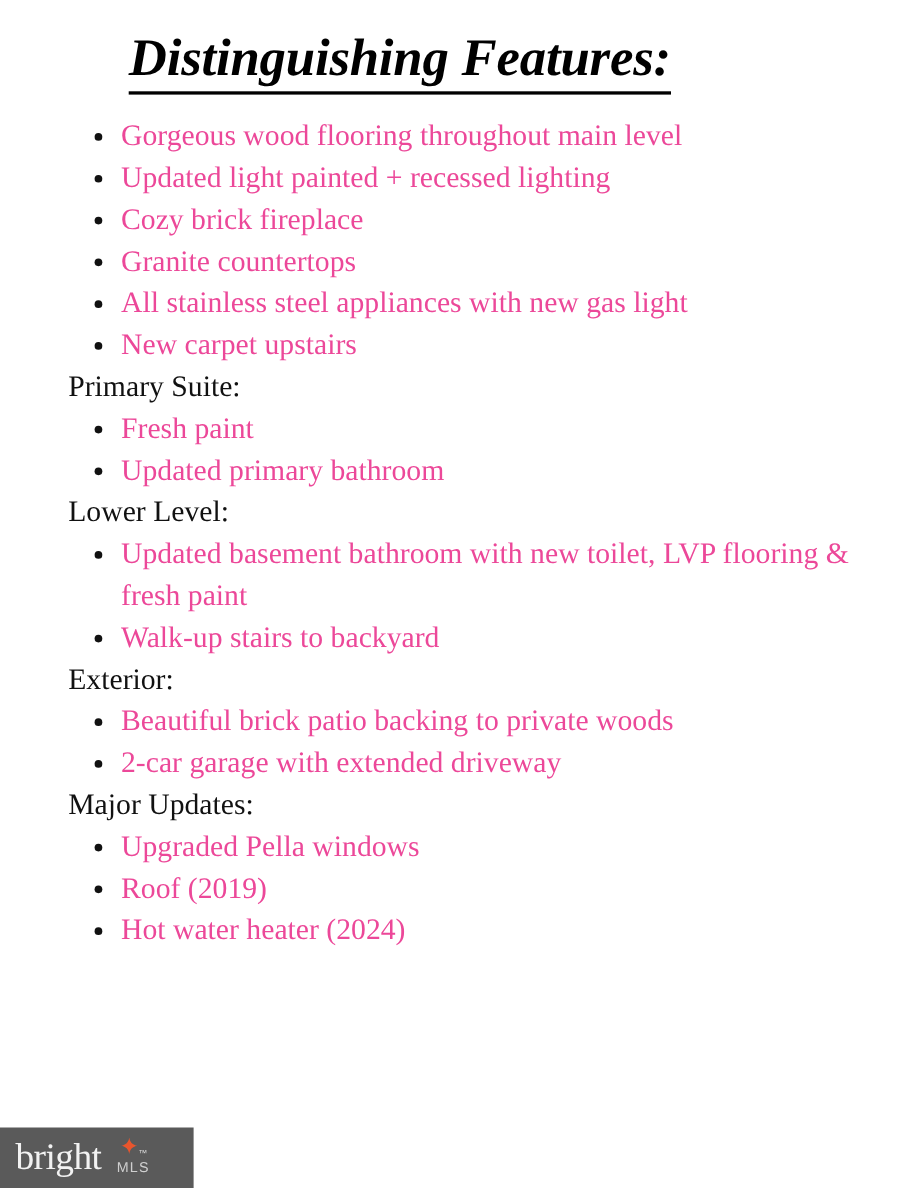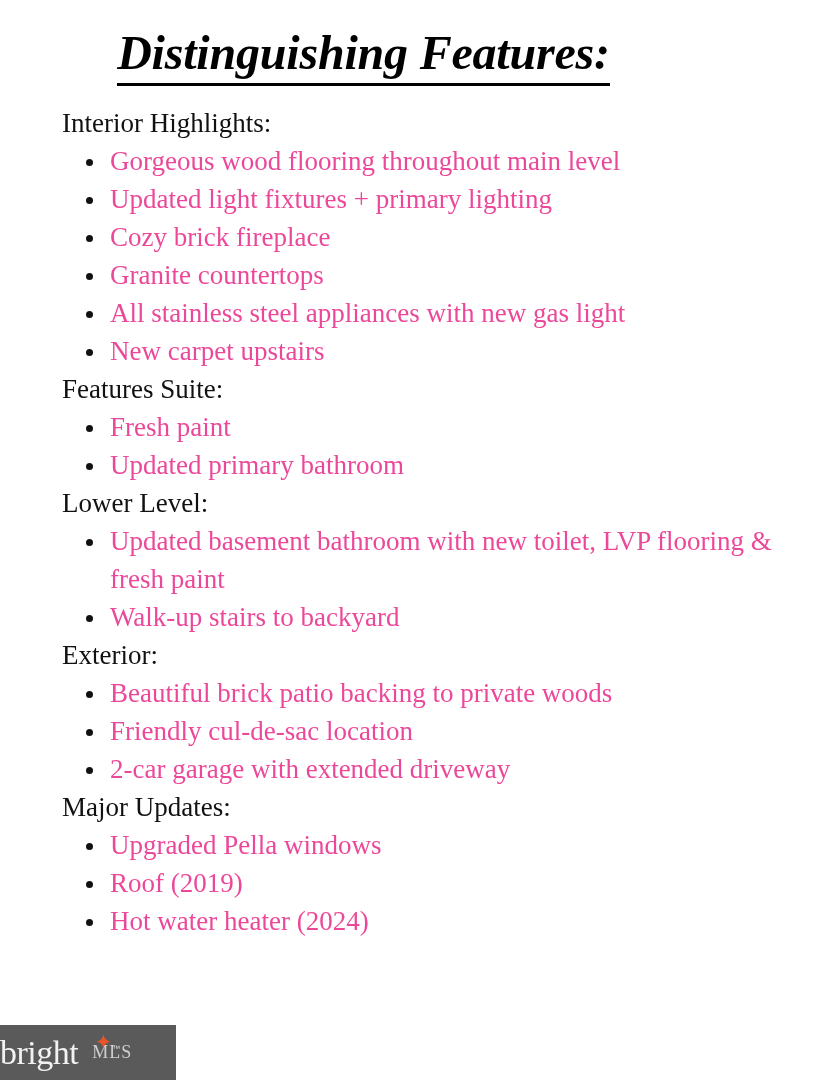--- a/index.html
+++ b/index.html
@@ -94,21 +94,22 @@
     width: 176px;
     height: 55px;
     background: #5a5a5a;
     display: flex;
     align-items: center;
     overflow: hidden;
   }
   .wm-inner {
     position: relative;
     display: flex;
-    align-items: center;
+    align-items: flex-end;
+    margin-left: 14px;
   }
   .wm-bright {
     font-family: "Liberation Serif", "DejaVu Serif", serif;
     font-size: 34px;
     line-height: 34px;
     color: #f2f2f2;
     letter-spacing: -0.5px;
     position: relative;
   }
   .wm-star {
@@ -121,47 +122,46 @@
   }
   .wm-tm {
     position: absolute;
     left: 112px;
     top: -4px;
     font-family: "Liberation Sans", sans-serif;
     font-size: 8px;
     color: #dcdcdc;
   }
   .wm-mls {
-    font-family: Liberation Serif, serif;
-    font-size: 18px;
+    font-family: Liberation Sans, sans-serif;
+    font-size: 13px;
     line-height: 19px;
     color: #cfcfcf;
     letter-spacing: 1px;
     margin-left: 14px;
   }
 </style>
 </head>
 <body>
 
 <div class="doc-title">
   <span class="tt">Distinguishing Features:</span>
 </div>
 
 <div class="body-block">
 
   <div class="section">
-    <div class="section-heading">Interior Highlights:</div>
     <ul class="bullets">
       <li>
           <span class="dot"></span>
           <span class="txt">Gorgeous wood flooring throughout main level</span>
         </li>
       <li>
           <span class="dot"></span>
-          <span class="txt">Updated light fixtures + primary lighting</span>
+          <span class="txt">Updated light painted + recessed lighting</span>
         </li>
       <li>
           <span class="dot"></span>
           <span class="txt">Cozy brick fireplace</span>
         </li>
       <li>
           <span class="dot"></span>
           <span class="txt">Granite countertops</span>
         </li>
       <li>
@@ -169,21 +169,21 @@
           <span class="txt">All stainless steel appliances with new gas light</span>
         </li>
       <li>
           <span class="dot"></span>
           <span class="txt">New carpet upstairs</span>
         </li>
     </ul>
   </div>
 
   <div class="section">
-    <div class="section-heading">Features Suite:</div>
+    <div class="section-heading">Primary Suite:</div>
     <ul class="bullets">
       <li>
           <span class="dot"></span>
           <span class="txt"> Fresh paint</span>
         </li>
       <li>
           <span class="dot"></span>
           <span class="txt">Updated primary bathroom</span>
         </li>
     </ul>
@@ -202,24 +202,20 @@
         </li>
     </ul>
   </div>
 
   <div class="section">
     <div class="section-heading">Exterior:</div>
     <ul class="bullets">
       <li>
           <span class="dot"></span>
           <span class="txt">Beautiful brick patio backing to private woods</span>
-        </li>
-      <li>
-          <span class="dot"></span>
-          <span class="txt">Friendly cul-de-sac location</span>
         </li>
       <li>
           <span class="dot"></span>
           <span class="txt">2-car garage with extended driveway</span>
         </li>
     </ul>
   </div>
 
   <div class="section">
     <div class="section-heading">Major Updates:</div>

